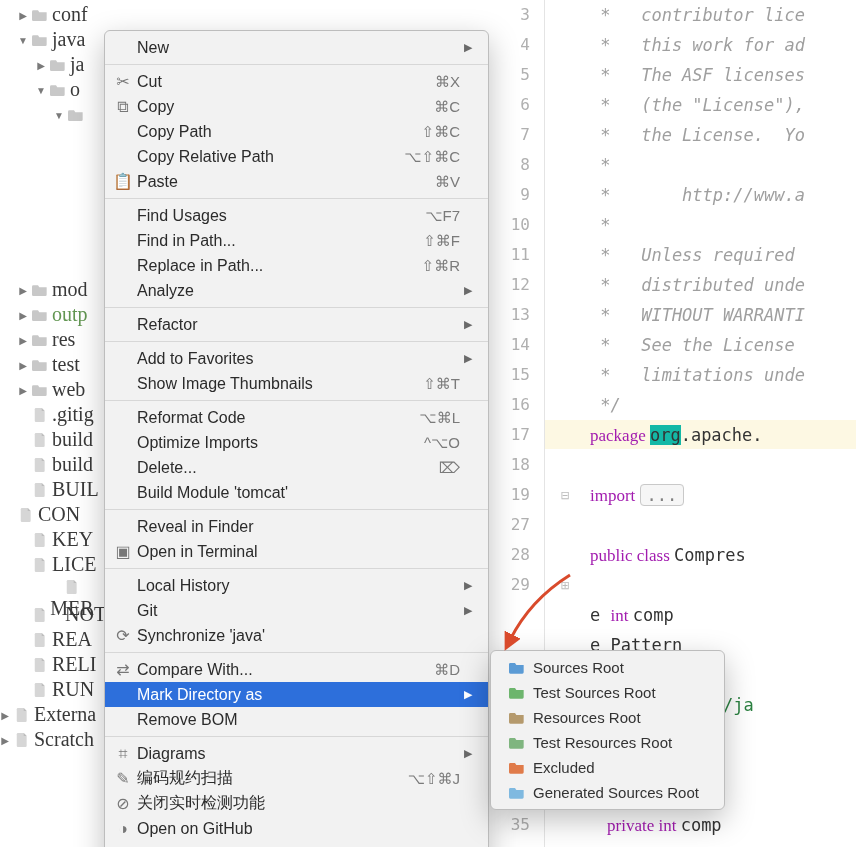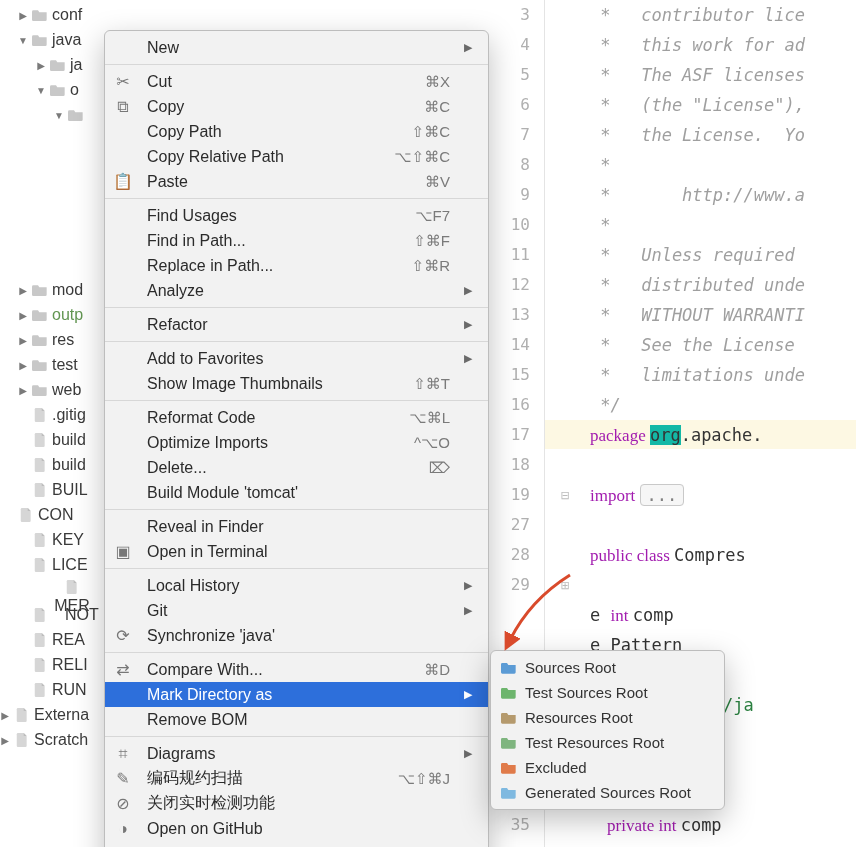--- a/index.html
+++ b/index.html
@@ -26,21 +26,21 @@
     gap: 3px;
     white-space: nowrap;
   }
   .tree-row .arrow {
     width: 10px; height: 10px;
     display: inline-flex; justify-content: center;
     font-size: 10px; color: #7a7a7a;
   }
   .tree-row .icon { width: 18px; display:inline-flex; justify-content:center; }
   .folder-icon svg, .file-icon svg { width: 16px; height: 14px; }
-  .tree-row .label { font-size: 16px; color:#3a3a3a; }
+  .tree-row .label { font-size: 20px; color:#3a3a3a;font-family:Liberation Serif, serif; }
   .tree-row .label.green { color:#629652; }
 
   .gutter {
     position: absolute;
     left: 490px; top: 0;
     width: 55px;
     text-align: right;
     padding-right: 14px;
     font-family: Menlo, Consolas, monospace;
     font-size: 16px;
@@ -95,39 +95,39 @@
     box-shadow: 0 10px 30px rgba(0,0,0,.25);
     padding: 4px 0;
   }
   .menu .mi {
     display: flex;
     align-items: center;
     height: 25px;
     padding: 0 14px 0 8px;
     font-size: 16px;
     color: #2b2b2b;
-    gap: 14px;
+    gap: 4px;
   }
   .menu .mi .mic { width: 20px; display:inline-flex; justify-content:center; color:#777; }
   .menu .mi .mil { flex: 1; }
   .menu .mi .sc { color:#7a7a7a; font-size:15px; }
   .menu .mi .sub-arrow { width:10px; font-size:11px; color:#6a6a6a; }
   .menu .sep { height:1px; background:#d7d7d7; margin:4px 0; }
   .menu .mi.sel { background:#2d6fdb; color:#fff; }
   .menu .mi.sel .sub-arrow, .menu .mi.sel .mic, .menu .mi.sel .sc { color:#fff; }
 
   .submenu {
     position:absolute;
     left: 490px; top: 650px;
     width: 235px;
     background: #f2f2f2;
     border: 1px solid #bdbdbd;
     border-radius: 6px;
     box-shadow: 0 10px 30px rgba(0,0,0,.25);
-    padding: 4px 0;
+    padding: 4px 8px;
   }
   .submenu .smi {
     display:flex; align-items:center;
     height: 25px;
     padding: 0 14px 0 10px;
     font-size: 15px;
     gap: 8px;
   }
   .submenu .smi .sic { width:16px; display:inline-flex; }
 

